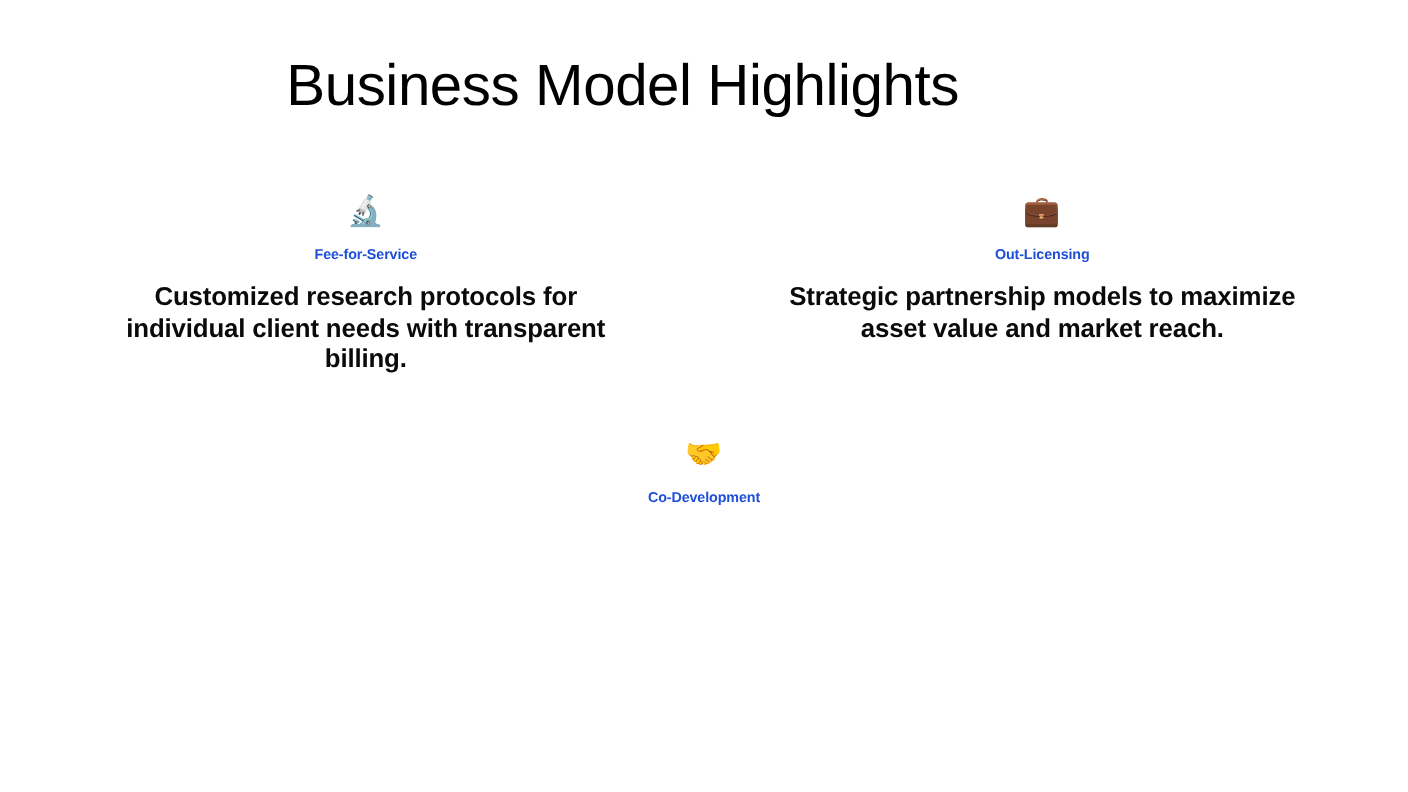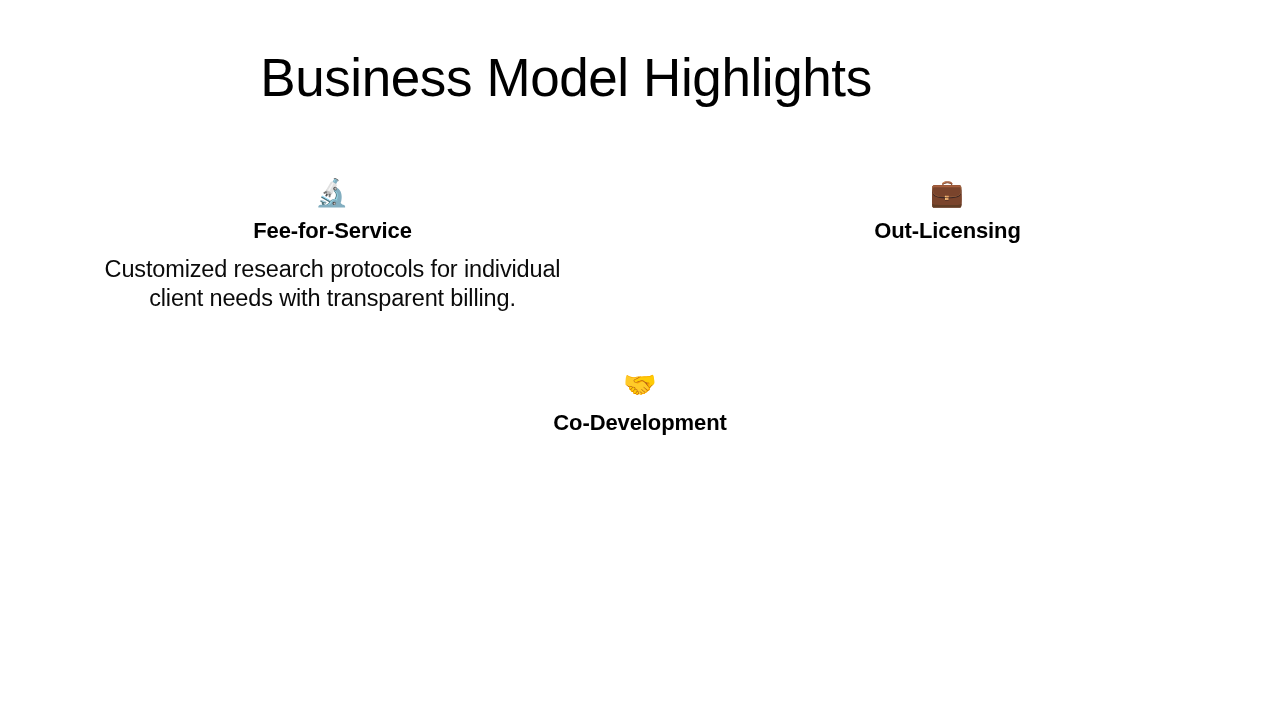--- a/index.html
+++ b/index.html
@@ -70,32 +70,32 @@
     line-height: 34px;
     height: 34px;
     display: block;
     font-family: "DejaVu Sans", sans-serif;
     color: #000;
     user-select: none;
   }
 
   .card-heading {
     margin-top: 10px;
-    font-size: 22px;
+    font-size: 13px;
     font-weight: bold;
     line-height: 22px;
     letter-spacing: -0.1px;
-    color: #000000;
+    color: #1d4ed8;
     white-space: nowrap;
   }
 
   .card-body {
     margin-top: 13px;
     font-size: 23.5px;
-    font-weight: 400;
+    font-weight: 700;
     line-height: 28.5px;
     letter-spacing: -0.15px;
     color: #0a0a0a;
     max-width: 492px;
   }
 </style>
 </head>
 <body>
 
 <div class="slide">
@@ -106,20 +106,21 @@
 
     <div class="card">
       <span class="card-icon">🔬</span>
       <div class="card-heading">Fee-for-Service</div>
       <p class="card-body">Customized research protocols for individual client needs with transparent billing.</p>
     </div>
 
     <div class="card">
       <span class="card-icon">💼</span>
       <div class="card-heading">Out-Licensing</div>
+      <p class="card-body">Strategic partnership models to maximize asset value and market reach.</p>
     </div>
 
     <div class="card solo">
       <span class="card-icon">🤝</span>
       <div class="card-heading">Co-Development</div>
     </div>
 
   </div>
 </div>
 

